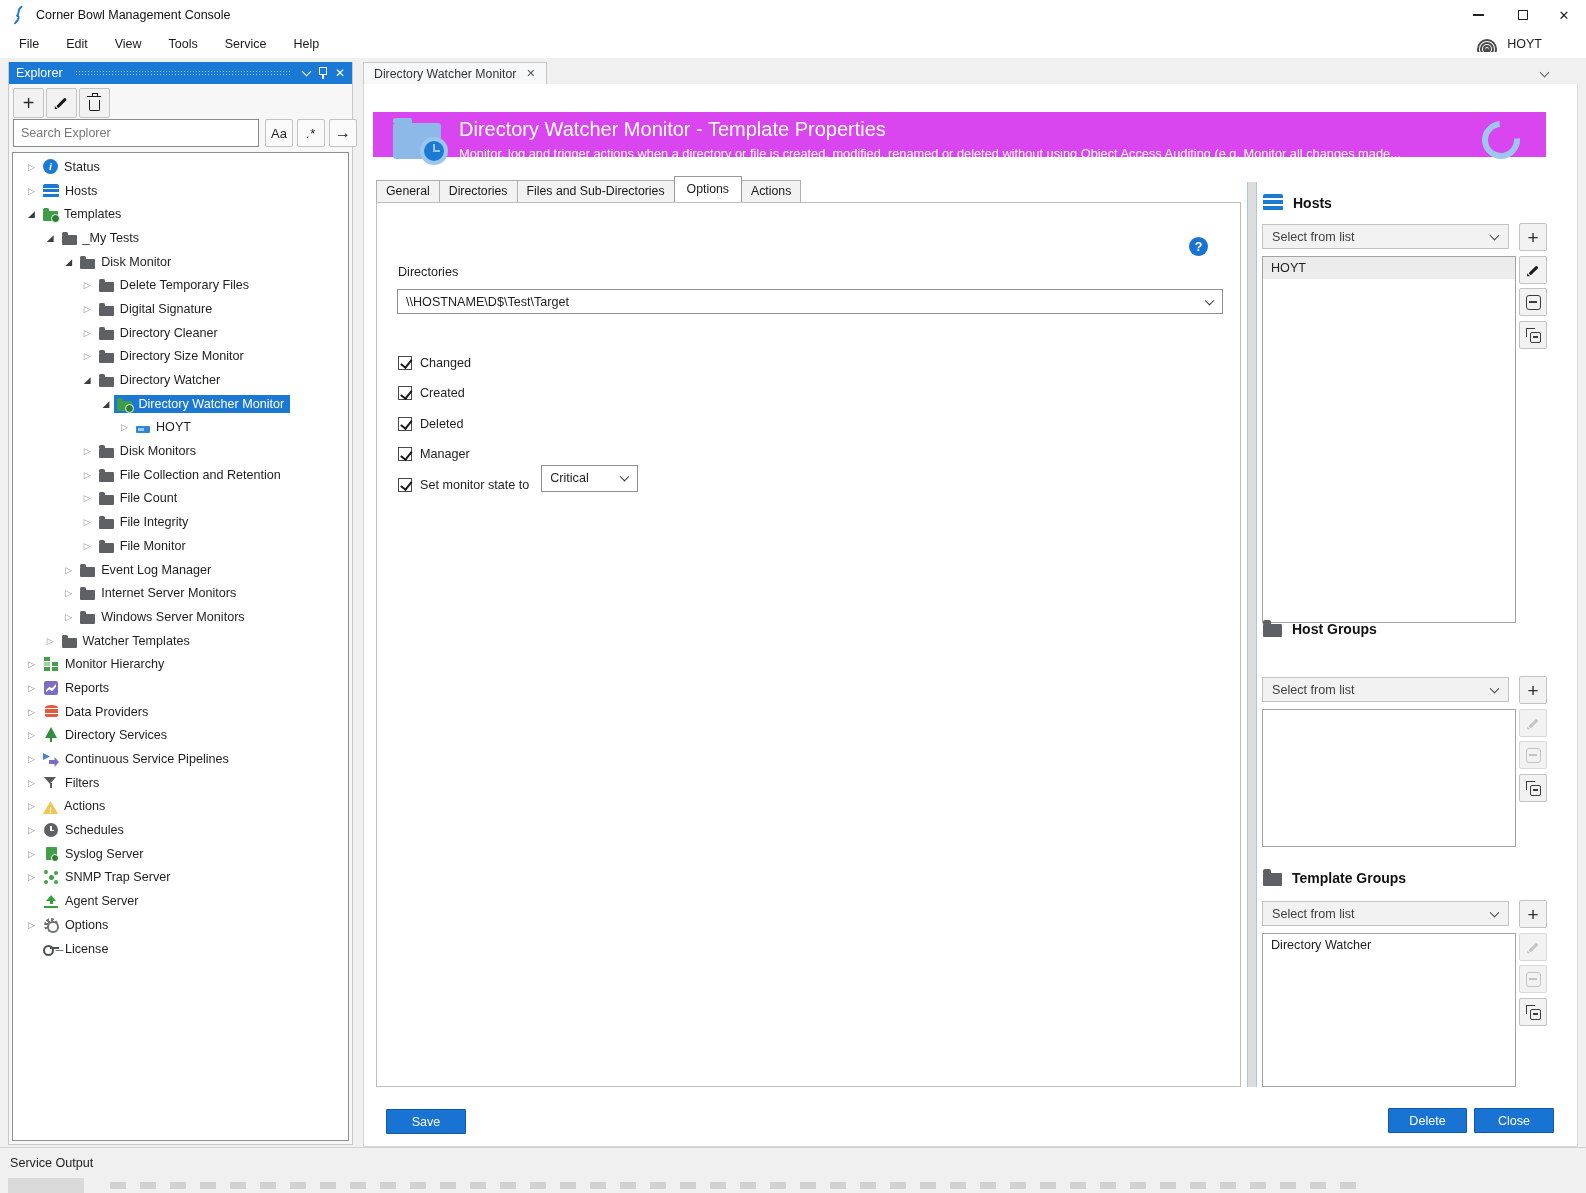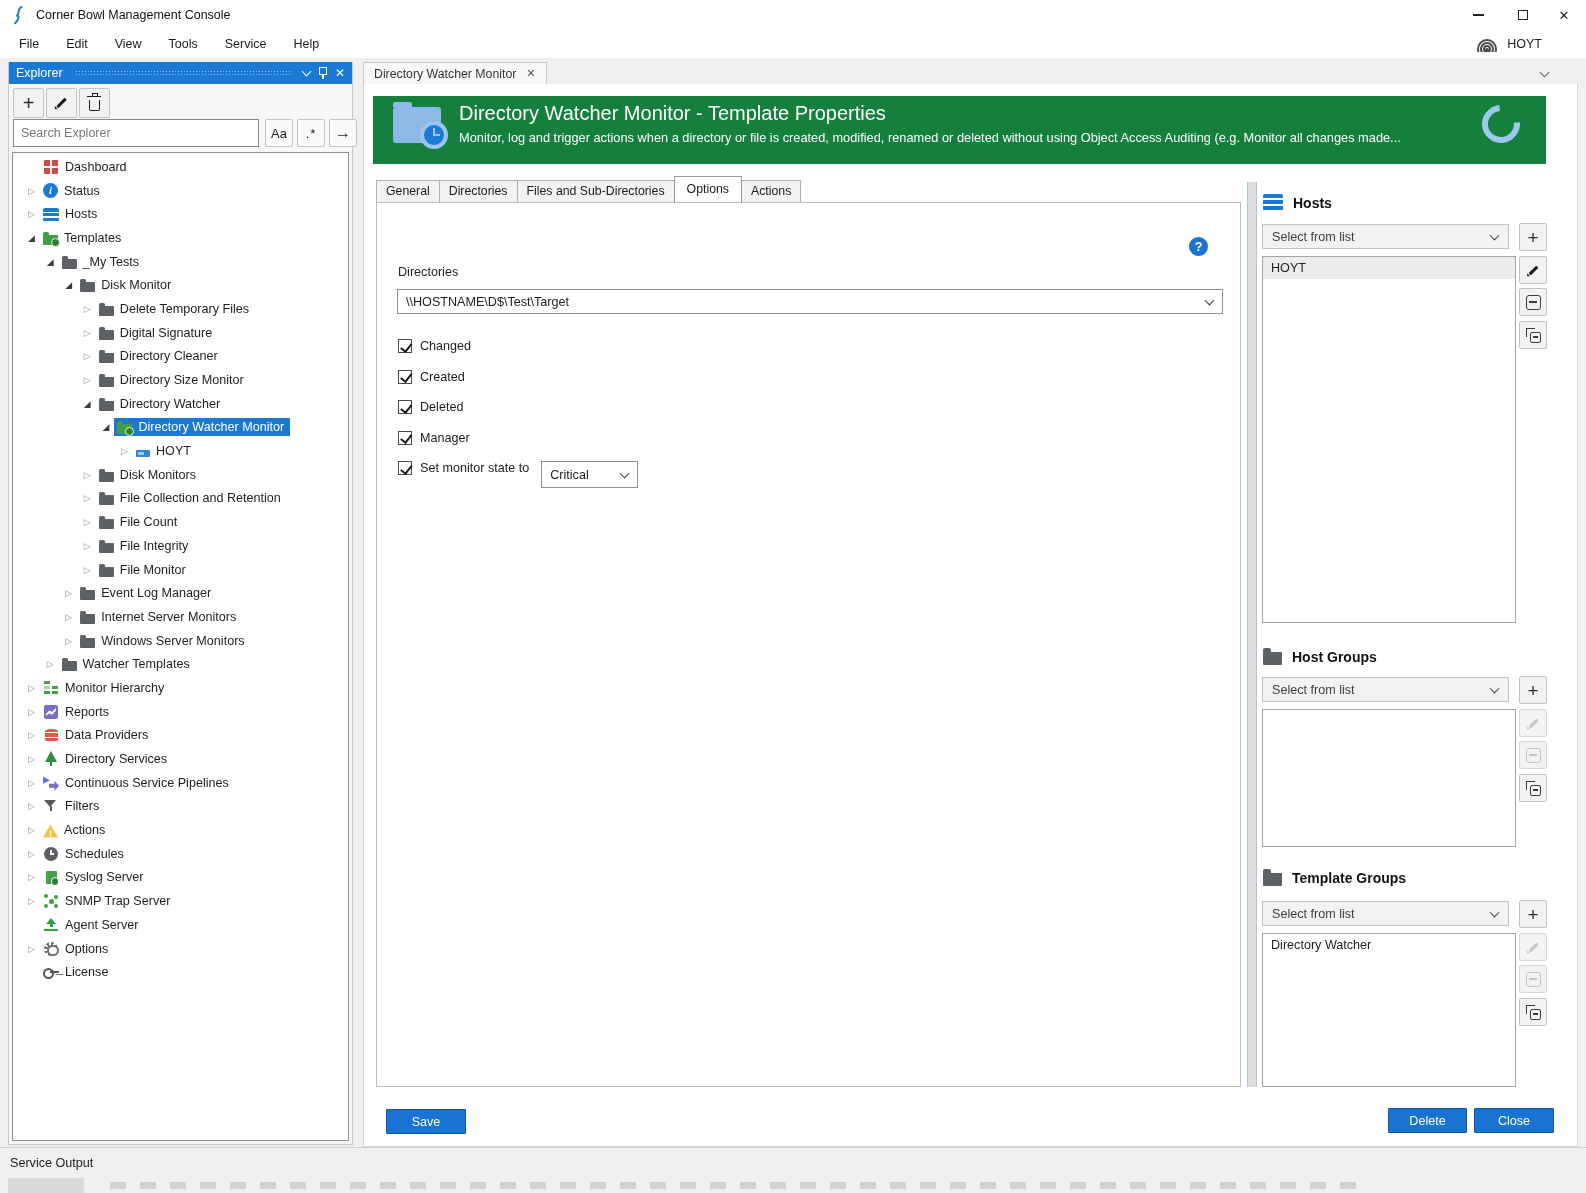--- a/index.html
+++ b/index.html
@@ -105,41 +105,41 @@
 
   
   .tabstrip{position:absolute;left:363px;top:62px;right:0;height:22px;background:#f0f0f0}
   .doc-tab{position:absolute;left:0;top:0;height:22px;background:#f7f8f9;border:1px solid #c8c8c8;border-bottom:none;display:flex;align-items:center;padding:0 10px;gap:10px}
   .doc-tab .lbl{font-size:12.3px;color:#333}
   .doc-tab .x{font-size:11px;color:#555}
   .strip-chev{position:absolute;right:38px;top:7px;width:7px;height:7px;border-right:1.6px solid #5f5f5f;border-bottom:1.6px solid #5f5f5f;transform:rotate(45deg)}
 
   
   .main{position:absolute;left:363px;top:84px;width:1215px;height:1063px;background:#fff;border:1px solid #d7d7d7;border-top:none}
-  .banner{position:absolute;left:9px;top:12px;width:1173px;height:68px;background:#15803d}
+  .banner{position:absolute;left:9px;top:28px;width:1173px;height:45px;background:#d946ef}
   .banner-folder{position:absolute;left:20px;top:11px;width:48px;height:36px;background:#8cb9e8;border-radius:3px}
   .banner-folder::before{content:"";position:absolute;top:-5px;left:0;width:19px;height:5px;background:#8cb9e8;border-radius:2px 2px 0 0}
   .banner-clock{position:absolute;right:-7px;bottom:-6px;width:28px;height:28px;border-radius:50%;background:#1b7ad3;border:4px solid #9dc6ef}
   .banner-clock .h1{position:absolute;left:8.5px;top:2.5px;width:2.6px;height:7.5px;background:#9dc6ef}
   .banner-clock .h2{position:absolute;left:8.5px;top:8.5px;width:7px;height:2.6px;background:#9dc6ef}
   .banner-title{position:absolute;left:86px;top:6px;color:#fff;font-size:20px}
   .banner-sub{position:absolute;left:86px;top:34px;color:#fff;font-size:12.8px;white-space:nowrap}
   .spinner{position:absolute;right:26px;top:9px;width:38px;height:38px;border:6px solid #9ec7ee;border-radius:50%;border-top-color:transparent;transform:rotate(40deg)}
 
   .form-tabs{position:absolute;left:12px;top:97px;display:flex;align-items:flex-end;height:21px}
   .ftab{font-size:12.3px;color:#1a1a1a;background:#f2f2f2;border:1px solid #b0b0b0;border-bottom:none;padding:3px 9px 4px;margin-right:-1px}
   .ftab.active{background:#fff;padding:5px 12px 6px;position:relative;z-index:2;margin-top:-4px;border-color:#9a9a9a}
   .form-panel{position:absolute;left:12px;top:118px;width:865px;height:885px;background:#fff;border:1px solid #bdbdbd;z-index:1}
   .help-icon{position:absolute;left:812px;top:34px;width:19px;height:19px;border-radius:50%;background:#1b72d0;color:#fff;font-size:12.5px;font-weight:bold;display:flex;align-items:center;justify-content:center}
   .dir-label{position:absolute;left:21px;top:62px;font-size:12.6px}
   .combo{background:#fff;border:1px solid #8f8f8f;display:flex;align-items:center;font-size:12.6px;padding:0 8px;position:relative}
   .combo .chev{position:absolute;right:9px;top:50%;width:7px;height:7px;border-right:1.9px solid #2f2f2f;border-bottom:1.9px solid #2f2f2f;transform:translateY(-70%) rotate(45deg)}
   .dir-combo{position:absolute;left:20px;top:86px;width:826px;height:25px}
   .cb-rows{position:absolute;left:21px;top:136px}
-  .cb-row{display:flex;align-items:flex-start;height:30.6px}
+  .cb-row{display:flex;align-items:flex-end;height:30.6px}
   .cb-box{width:14px;height:14px;background:#fff;border:1px solid #4a4a4a;position:relative;flex:none}
   .cb-box.checked::after{content:"";position:absolute;left:4px;top:0.5px;width:4.5px;height:8.5px;border-right:2px solid #1a1a1a;border-bottom:2px solid #1a1a1a;transform:rotate(38deg)}
   .cb-label{font-size:12.6px;margin-left:8px}
   .state-combo{width:97px;height:27px;margin-left:12px}
   .btn{position:absolute;height:25px;background:#1873d2;border:1px solid #1158a9;color:#fff;font-size:12.6px;display:flex;align-items:center;justify-content:center;border-radius:1px}
   .save-btn{left:22px;top:1025px;width:80px}
 
   
   .splitter{position:absolute;left:1247px;top:182px;width:10px;height:905px;background:#dcdcdc;border-left:1px solid #aac6e2;border-right:1px solid #aac6e2}
 
@@ -235,27 +235,20 @@
         <i class="trash-i"></i>
       </span>
   </div>
   <div class="exp-search">
     <input class="search-input" placeholder="Search Explorer" style="">
     <span class="sbtn sb1">Aa</span>
     <span class="sbtn sb2">.*</span>
     <span class="sbtn sb3">→</span>
   </div>
   <div class="exp-tree">
-      <div class="tree-row" style="padding-left: 10px;">
-        <span class="expander none"></span>
-        <span class="hl">
-          <span class="ti ti-dashboard"></span>
-          <span class="tlabel">Dashboard</span>
-        </span>
-      </div>
       <div class="tree-row" style="padding-left: 10px;">
         <span class="expander collapsed">▷</span>
         <span class="hl">
           <span class="ti ti-status"></span>
           <span class="tlabel">Status</span>
         </span>
       </div>
       <div class="tree-row" style="padding-left: 10px;">
         <span class="expander collapsed">▷</span>
         <span class="hl">
@@ -579,21 +572,21 @@
 <div class="side-btn" style="left:1519px;top:288px">
     <i class="minusbox-i"></i>
   </div>
 <div class="side-btn" style="left:1519px;top:321px">
     <span class="copy-i">
       <span class="copy-back"></span>
       <span class="copy-front"></span>
     </span>
   </div>
 
-<div class="sec-head" style="left:1263px;top:648px">
+<div class="sec-head" style="left:1263px;top:620px">
   <span class="big-folder"></span>
   <span class="sec-title">Host Groups</span>
 </div>
 <div class="sel-combo" style="left:1262px;top:677px">
   <span>Select from list</span>
     <span class="chev"></span>
 </div>
 <div class="side-btn" style="left:1519px;top:676px">
     <i class="plus-i">+</i>
   </div>

